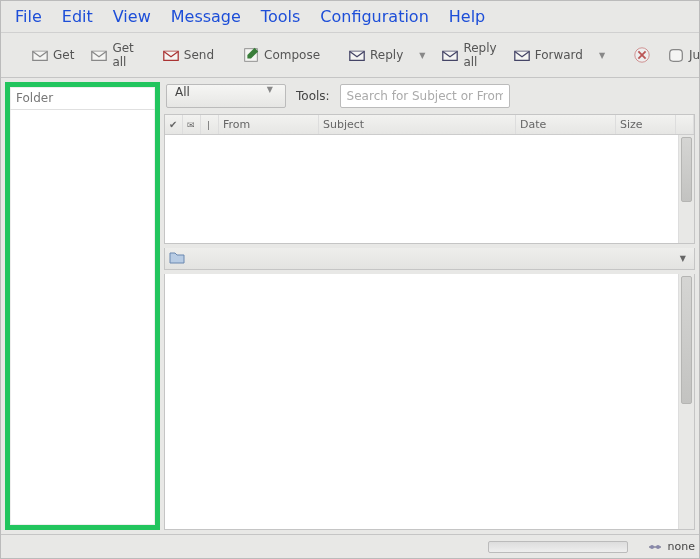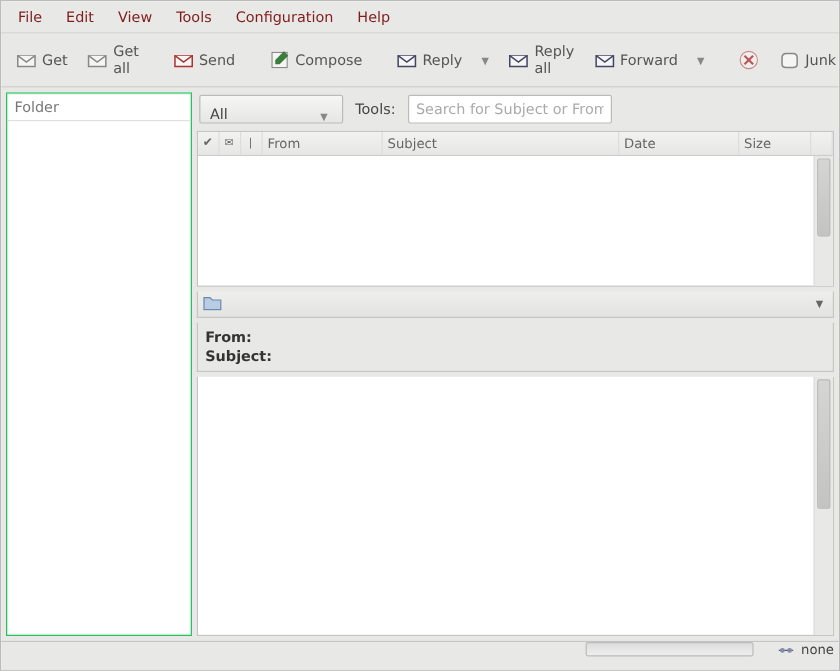--- a/index.html
+++ b/index.html
@@ -1,50 +1,50 @@
 <!DOCTYPE html>
 <html><head>
 <meta charset="utf-8">
 <style>
 * { box-sizing: border-box; margin: 0; padding: 0; font-family: "DejaVu Sans", Arial, sans-serif; }
 body { width: 700px; height: 559px; overflow: hidden; background: #fff; border:1px solid #bbb;}
 .wrap { display:flex; flex-direction:column; height:100%; }
 
 
-.menubar { display:flex; background:#e8e8e6; border-bottom:1px solid #d0d0d0; padding:2px 4px; font-size:12px; color:#7f1d1d; }
+.menubar { display:flex; background:#e8e8e6; border-bottom:1px solid #d0d0d0; padding:2px 4px; font-size:16px; color:#1d4ed8; }
 .menubar .mi { padding:4px 10px; cursor:default; }
 
 
-.toolbar { display:flex; align-items:center; gap:4px; padding:4px 6px; background:#e8e8e6; border-bottom:1px solid #c5c5c5; font-size:12px; color:#555;}
+.toolbar { display:flex; align-items:center; gap:4px; padding:4px 24px; background:#e8e8e6; border-bottom:1px solid #c5c5c5; font-size:12px; color:#555;}
 .tb-btn { display:flex; align-items:center; gap:4px; padding:4px 6px; border-radius:3px; cursor:default;}
 .tb-sep { width:1px; height:28px; background:#ccc; margin:0 4px;}
 .tb-drop { display:flex; align-items:center; padding:4px 2px;}
 .chevron { font-size:8px; color:#888; padding:0 4px;}
 
 
 .icon { width:18px; height:18px; display:inline-flex; align-items:center; justify-content:center; }
 .icon svg { width:18px; height:18px; }
 .envelope path, .envelope polyline { stroke:#888; stroke-width:1.4; fill:#f5f5f3; }
 .envelope-red path, .envelope-red polyline { stroke:#a33; stroke-width:1.4; fill:#f5f5f3;}
 .envelope-blue path, .envelope-blue polyline { stroke:#446; stroke-width:1.4; fill:#f5f5f3;}
 .pencil rect { fill:#f5f5f3; stroke:#888;}
 .pencil polygon { fill:#3a7e3a;}
 .trash-x circle { fill:#eee; stroke:#c88;}
 .trash-x line { stroke:#b55; stroke-width:2;}
 .small-folder path{ fill:#b8cce4; stroke:#6a88b0; stroke-width:1;}
 
 
 .body { display:flex; flex:1; min-height:0; background:#e8e8e6; padding:4px; gap:4px;}
-.folder-pane { width:155px; background:#fff; border:1px solid #22c55e; box-shadow: inset 0 0 0 1px #eee; display:flex; flex-direction:column;}
+.folder-pane { width:155px; background:#fff; border:5px solid #22c55e; box-shadow: inset 0 0 0 1px #eee; display:flex; flex-direction:column;}
 .folder-title { padding:4px 6px; font-size:12px; color:#777; border-bottom:1px solid #e0e0e0;}
 .right-pane { flex:1; display:flex; flex-direction:column; min-width:0; gap:4px;}
 
 
 .searchbar { display:flex; align-items:center; gap:10px; background:#e8e8e6; padding:2px 2px; font-size:12px; color:#444;}
-.filter-select { width:120px; height:24px; background:linear-gradient(#f6f6f4,#e6e6e4); border:1px solid #bbb; border-radius:2px; display:flex; align-items:flex-end; padding:0 8px; justify-content:space-between; font-size:12px; color:#444;gap:40px;}
+.filter-select { width:120px; height:24px; background:linear-gradient(#f6f6f4,#e6e6e4); border:1px solid #bbb; border-radius:2px; display:flex; align-items:flex-start; padding:0 8px; justify-content:space-between; font-size:12px; color:#444;gap:40px;}
 .search-input { height:24px; width:170px; border:1px solid #bbb; border-radius:2px; padding:0 6px; font-size:12px; color:#333; background:#fff;}
 .search-input::placeholder { color:#aaa; }
 
 
 .msglist-wrap { position:relative; height:130px; border:1px solid #c5c5c5; background:#fff;}
 .msglist-head { display:flex; height:20px; background:linear-gradient(#f2f2f0,#e6e6e4); border-bottom:1px solid #ccc; font-size:11px; color:#666;}
 .msglist-head .col { border-right:1px solid #ddd; display:flex; align-items:center; padding:0 4px; overflow:hidden; white-space:nowrap;}
 .col-chk{width:18px;}
 .col-flag{width:18px;}
 .col-att{width:18px;}
@@ -63,36 +63,37 @@
 
 .preview-head { background:#e8e8e6; border:1px solid #c5c5c5; border-top:none; padding:4px 6px; font-size:12px; font-weight:bold; color:#333;}
 .preview-head div { line-height:16px; }
 
 
 .preview-body { flex:1; background:#fff; border:1px solid #c5c5c5; border-top:none; position:relative;}
 .preview-scroll { position:absolute; right:0; top:0; bottom:0; width:16px; background:#e8e8e6; border-left:1px solid #ddd;}
 .preview-scroll .thumb { position:absolute; left:2px; right:2px; top:2px; height:50%; background:linear-gradient(#d5d5d3,#c3c3c1); border:1px solid #b5b5b3; border-radius:2px;}
 
 
-.statusbar { display:flex; align-items:flex-start; height:24px; background:#e8e8e6; border-top:1px solid #c5c5c5; font-size:11px; color:#444; padding:0 4px;}
+.statusbar { display:flex; align-items:center; height:24px; background:#e8e8e6; border-top:1px solid #c5c5c5; font-size:11px; color:#444; padding:0 4px;}
 .statusbar .spacer { flex:1;}
 .statusbar .progress { width:140px; height:12px; background:linear-gradient(#ddd,#eee); border:1px solid #bbb; border-radius:2px; margin-right:20px;}
 .statusbar .net { display:flex; align-items:center; gap:6px;}
 .net-icon { width:14px; height:10px; display:flex; align-items:center;}
 .net-icon svg { width:14px; height:10px;}
 </style>
 </head>
 <body>
 
 <div class="wrap">
 
  <div class="menubar">
   <div class="mi">File</div>
   <div class="mi">Edit</div>
   <div class="mi">View</div>
+  <div class="mi">Message</div>
   <div class="mi">Tools</div>
   <div class="mi">Configuration</div>
   <div class="mi">Help</div>
  </div>
 
  <div class="toolbar">
   <div class="tb-btn">
     <span class="icon envelope">
           <svg viewBox="0 0 20 20">
             <path d="M2 6h16v10H2z"></path>
@@ -224,24 +225,20 @@
           </div>
    </div>
 
    <div class="minibar">
      <span class="small-folder"><svg width="16" height="12" viewBox="0 0 16 12">
               <path d="M1 3 L1 11 L15 11 L15 3 L8 3 L6 1 L1 1 Z"></path>
             </svg></span>
      <span class="arrow">▼</span>
    </div>
 
-   <div class="preview-head">
-     <div>From:</div>
-     <div>Subject:</div>
-   </div>
 
    <div class="preview-body">
      <div class="preview-scroll">
             <div class="thumb"></div>
           </div>
    </div>
   </div>
  </div>
 
  <div class="statusbar">

